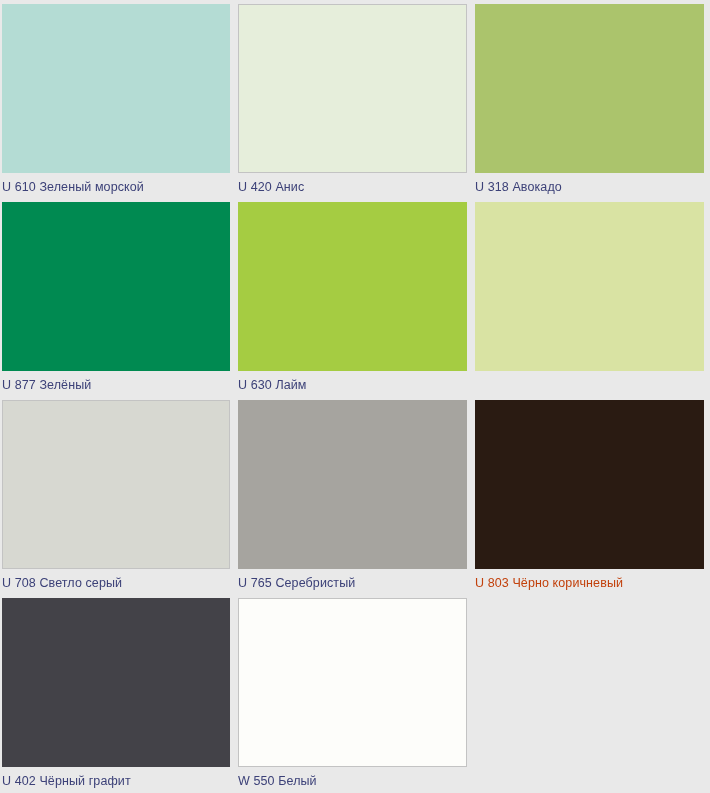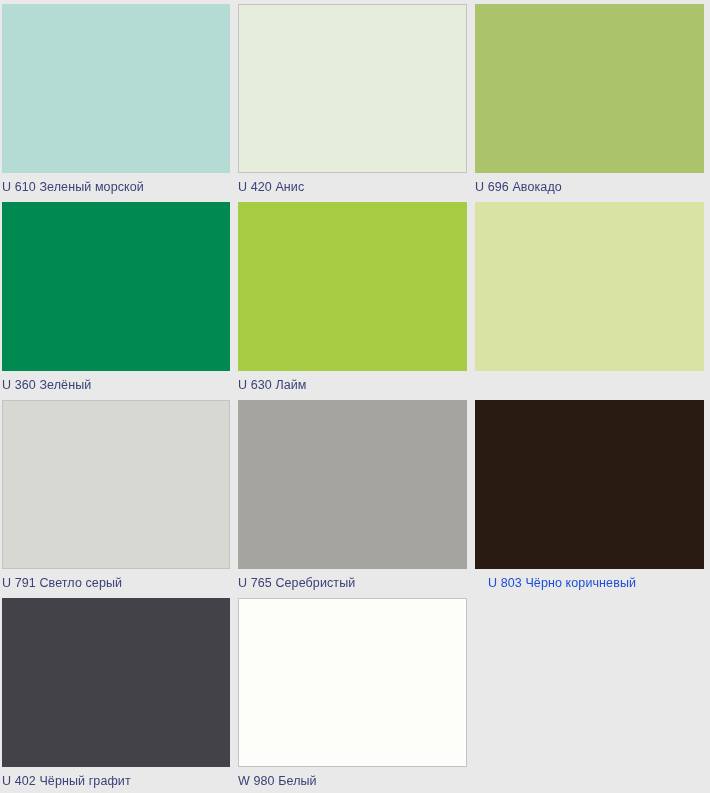--- a/index.html
+++ b/index.html
@@ -54,55 +54,55 @@
     <div class="swatch-label" style="color: rgb(60, 65, 120);">U 610 Зеленый морской</div>
   </div>
 
   <div class="swatch-cell">
     <div class="swatch-chip bordered" style="background: rgb(230, 238, 219); border-color: rgb(195, 195, 195);"></div>
     <div class="swatch-label" style="color: rgb(60, 65, 120);">U 420 Анис</div>
   </div>
 
   <div class="swatch-cell">
     <div class="swatch-chip" style="background: rgb(171, 196, 108);"></div>
-    <div class="swatch-label" style="color: rgb(60, 65, 120);">U 696 Авокадо</div>
+    <div class="swatch-label" style="color: rgb(60, 65, 120);">U 318 Авокадо</div>
   </div>
 
   <div class="swatch-cell">
     <div class="swatch-chip" style="background: rgb(0, 138, 81);"></div>
-    <div class="swatch-label" style="color: rgb(60, 65, 120);">U 360 Зелёный</div>
+    <div class="swatch-label" style="color: rgb(60, 65, 120);">U 877 Зелёный</div>
   </div>
 
   <div class="swatch-cell">
     <div class="swatch-chip" style="background: rgb(165, 204, 66);"></div>
     <div class="swatch-label" style="color: rgb(60, 65, 120);">U 630 Лайм</div>
   </div>
 
   <div class="swatch-cell">
     <div class="swatch-chip" style="background: rgb(217, 227, 163);"></div>
   </div>
 
   <div class="swatch-cell">
     <div class="swatch-chip bordered" style="background: rgb(215, 216, 209); border-color: rgb(195, 195, 195);"></div>
-    <div class="swatch-label" style="color: rgb(60, 65, 120);">U 791 Светло серый</div>
+    <div class="swatch-label" style="color: rgb(60, 65, 120);">U 708 Светло серый</div>
   </div>
 
   <div class="swatch-cell">
     <div class="swatch-chip" style="background: rgb(166, 164, 159);"></div>
     <div class="swatch-label" style="color: rgb(60, 65, 120);">U 765 Серебристый</div>
   </div>
 
   <div class="swatch-cell">
     <div class="swatch-chip" style="background: rgb(42, 27, 18);"></div>
-    <div class="swatch-label" style="color: #1d4ed8; margin-left: 13px;">U 803 Чёрно коричневый</div>
+    <div class="swatch-label" style="color: #c2410c;">U 803 Чёрно коричневый</div>
   </div>
 
   <div class="swatch-cell">
     <div class="swatch-chip" style="background: rgb(67, 66, 72);"></div>
     <div class="swatch-label" style="color: rgb(60, 65, 120);">U 402 Чёрный графит</div>
   </div>
 
   <div class="swatch-cell">
     <div class="swatch-chip bordered" style="background: rgb(253, 253, 250); border-color: rgb(195, 195, 195);"></div>
-    <div class="swatch-label" style="color: rgb(60, 65, 120);">W 980 Белый</div>
+    <div class="swatch-label" style="color: rgb(60, 65, 120);">W 550 Белый</div>
   </div>
 
 </div>
 
 </body></html>

